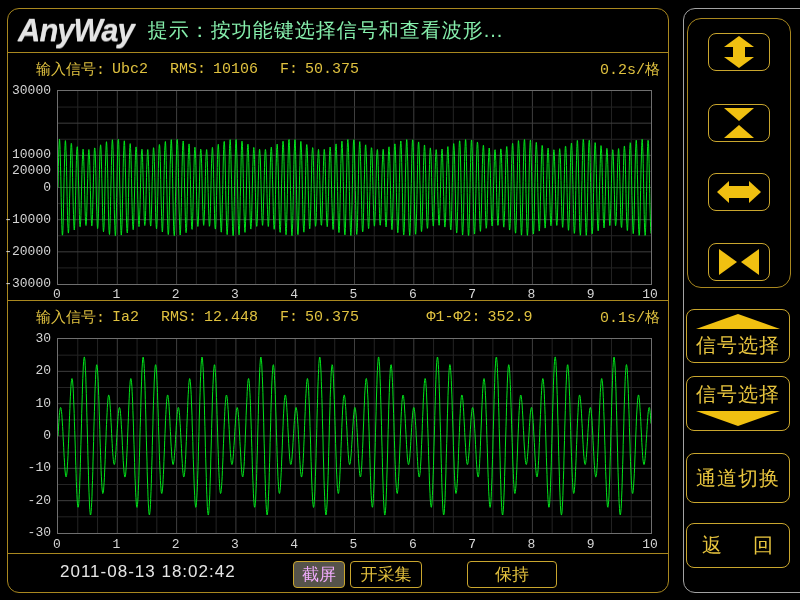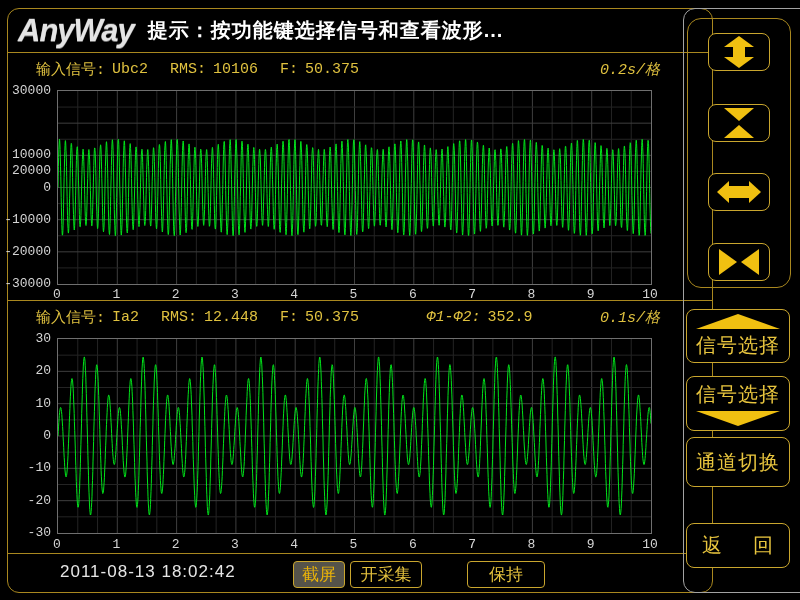--- a/index.html
+++ b/index.html
@@ -1,78 +1,78 @@
 <!DOCTYPE html>
 <html><head>
 <meta charset="utf-8">
 <style>
   html,body{margin:0;padding:0;background:#000;}
   .screen{position:relative;width:800px;height:600px;background:#000;overflow:hidden;
           font-family:"Liberation Sans",sans-serif;}
   
   .main-panel{position:absolute;left:7px;top:8px;width:660px;height:583px;
-              border:1px solid #a9881f;border-radius:12px;padding-left:44px;}
+              border:1px solid #a9881f;border-radius:12px;}
   .hdiv{position:absolute;left:0;right:0;height:1px;background:#a9881f;}
   #div-header{top:43px}#div-mid{top:291px}#div-footer{top:544px}
   
   .header{position:absolute;top:0;left:10px;right:6px;height:43px;
           display:flex;align-items:center;gap:14px;}
   .logo{font-size:31px;font-weight:bold;font-style:italic;color:#e4e4e4;
         letter-spacing:-1px;text-shadow:0 1px 0 #6f6f6f,0 -1px 0 #ffffff33;}
-  .prompt{font-size:20px;color:#ffffff;letter-spacing:1px;font-weight:bold;}
+  .prompt{font-size:20px;color:#86efac;letter-spacing:1px;}
   
   .scope{position:absolute;left:0;width:660px;}
   #scope0{top:43px;height:248px;}
   #scope1{top:291px;height:253px;}
   .scope-header{position:absolute;top:7px;left:28px;right:8px;height:20px;
           display:flex;align-items:center;white-space:nowrap;
           font-family:"Liberation Mono",monospace;font-size:15px;color:#dfc13f;}
   .scope-header .lbl{margin-right:7px;}
   .scope-header .val{margin-right:22px;}
-  .scope-header .ml-auto{margin-left:auto;font-style:italic;}
+  .scope-header .ml-auto{margin-left:auto;}
   .plot{position:absolute;left:49px;top:38px;width:593px;background:#000;
         border:1px solid #6f6f6f;}
   #plot0{height:193px;} #plot1{height:194px;}
   .ylabels{position:absolute;left:0;top:38px;width:45px;text-align:right;}
   #ylab0{height:193px;} #ylab1{height:194px;}
   .ylabels span{position:absolute;right:2px;transform:translateY(-50%);
         font-family:"Liberation Mono",monospace;font-size:13px;color:#d4d4d4;}
   .xlabels{position:absolute;left:49px;width:593px;height:16px;}
   #xlab0{top:235px;} #xlab1{top:237px;}
   .xlabels span{position:absolute;transform:translateX(-50%);
         font-family:"Liberation Mono",monospace;font-size:13px;color:#d4d4d4;}
   
   .footer{position:absolute;top:544px;left:0;right:0;height:38px;}
   .timestamp{position:absolute;left:42px;top:9px;font-size:17px;color:#e6e6e6;
         letter-spacing:1px;margin-left:10px;}
   .fbtn{position:absolute;top:8px;height:27px;box-sizing:border-box;
         background:#000;border:1px solid #c9a62e;border-radius:4px;
         color:#e3c13d;font-size:17px;font-family:"Liberation Sans",sans-serif;
         padding:0;line-height:25px;text-align:center;cursor:pointer;}
-  #btn-screenshot{left:285px;width:52px;background:#55534a;color:#eab308;}
+  #btn-screenshot{left:285px;width:52px;background:#55534a;color:#f0abfc;}
   #btn-capture{left:342px;width:72px;}
-  #btn-hold{left:459px;width:78px;}
+  #btn-hold{left:459px;width:90px;}
   
   .sidebar{position:absolute;left:683px;top:8px;width:110px;height:583px;
            border:1px solid #a3a3a3;border-radius:12px;padding-left:26px;}
   .zoom-group{position:absolute;left:3px;top:9px;width:102px;height:268px;
            border:1px solid #a9881f;border-radius:14px;}
   .zbtn{position:absolute;left:50%;transform:translateX(-50%);width:62px;height:38px;
         background:#000;border:1px solid #c9a62e;border-radius:8px;
         display:flex;align-items:center;justify-content:center;cursor:pointer;padding:0;}
   #zbtn0{top:14px}#zbtn1{top:85px}#zbtn2{top:154px}#zbtn3{top:224px}
   .zbtn svg{display:block}
   .sbtn{position:absolute;left:2px;width:104px;box-sizing:border-box;background:#000;
         border:1px solid #c9a62e;border-radius:8px;color:#e8c53e;cursor:pointer;
         font-family:"Liberation Sans",sans-serif;display:flex;flex-direction:column;
         align-items:center;justify-content:center;padding:0;}
   .sbtn .txt{font-size:20px;letter-spacing:1px;color:#e8c53e;}
   #btn-signal-up{top:300px;height:54px;gap:3px;}
   #btn-signal-down{top:367px;height:55px;gap:3px;}
-  #btn-channel{top:428px;height:50px;}
+  #btn-channel{top:444px;height:50px;}
   #btn-back{top:514px;height:45px;flex-direction:row;justify-content:space-between;
         padding:0 15px;}
   .tri-up{width:0;height:0;border-left:42px solid transparent;
         border-right:42px solid transparent;border-bottom:15px solid #f0c011;}
   .tri-down{width:0;height:0;border-left:42px solid transparent;
         border-right:42px solid transparent;border-top:15px solid #f0c011;}
 </style>
 </head>
 <body>
 

